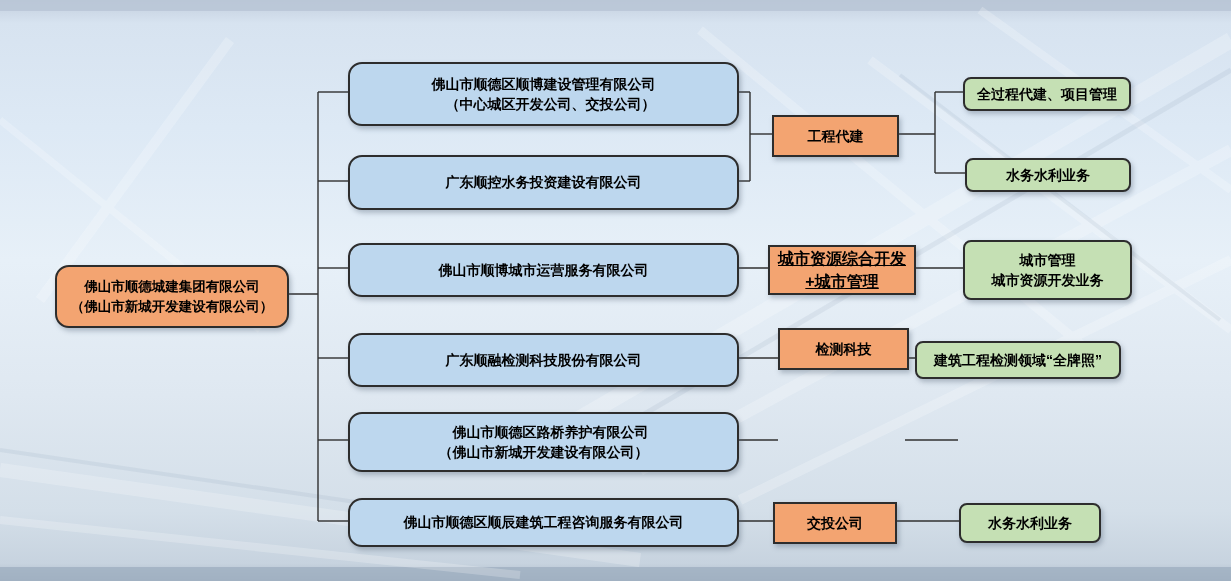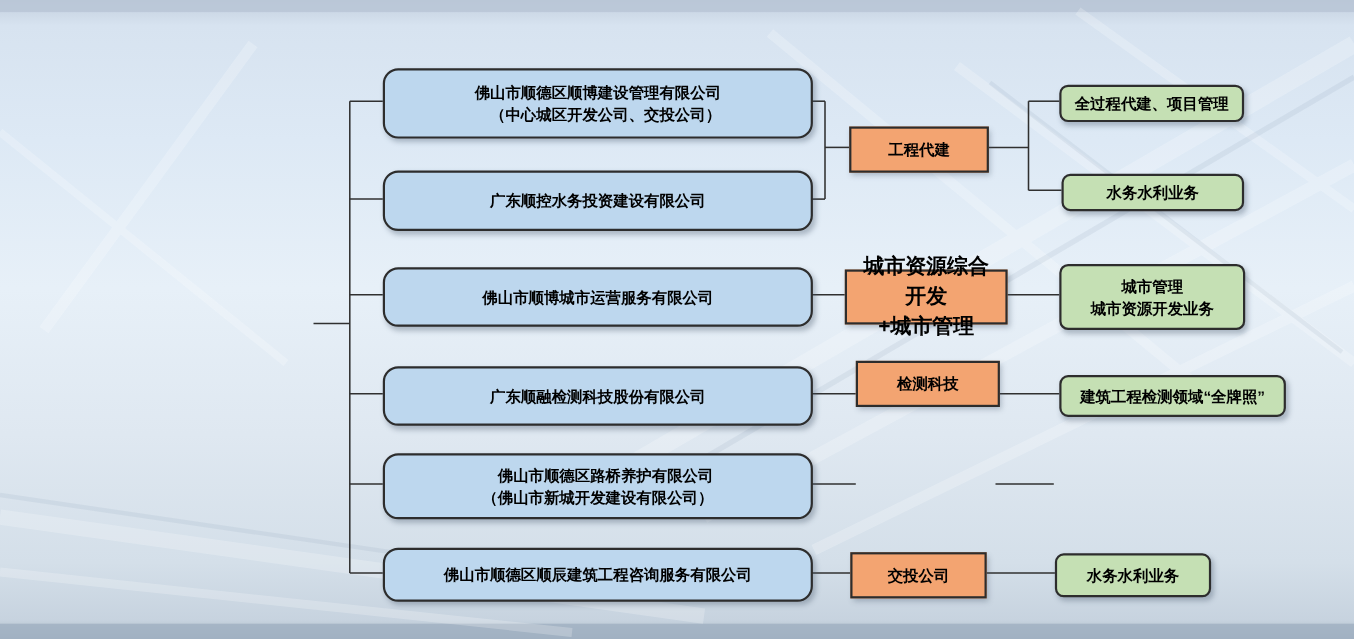--- a/index.html
+++ b/index.html
@@ -74,20 +74,24 @@
     <path class="conn" d="M735,268 L768,268"></path>
     <path class="conn" d="M912,268 L963,268"></path>
     <path class="conn" d="M735,358 L778,358"></path>
     <path class="conn" d="M905,358 L963,358"></path>
     <path class="conn" d="M735,440 L778,440"></path>
     <path class="conn" d="M905,440 L958,440"></path>
     <path class="conn" d="M735,521 L773,521"></path>
     <path class="conn" d="M893,521 L959,521"></path>
   </svg>
 
+  <div class="box root" style="left:55px;top:265px;width:230px;height:59px;font-size:13.5px;">
+    <span class="lbl">佛山市顺德城建集团有限公司
+（佛山市新城开发建设有限公司）</span>
+  </div>
 
   <div class="box blue" style="left:348px;top:62px;width:387px;height:60px">
     <span class="lbl">佛山市顺德区顺博建设管理有限公司
 （中心城区开发公司、交投公司）</span>
   </div>
   <div class="box blue" style="left:348px;top:155px;width:387px;height:51px">
     <span class="lbl">广东顺控水务投资建设有限公司</span>
   </div>
   <div class="box blue" style="left:348px;top:243px;width:387px;height:50px">
     <span class="lbl">佛山市顺博城市运营服务有限公司</span>
@@ -99,41 +103,41 @@
     <span class="lbl">佛山市顺德区路桥养护有限公司
 （佛山市新城开发建设有限公司）</span>
   </div>
   <div class="box blue" style="left:348px;top:498px;width:387px;height:45px">
     <span class="lbl">佛山市顺德区顺辰建筑工程咨询服务有限公司</span>
   </div>
 
   <div class="box orange" style="left:772px;top:115px;width:123px;height:38px">
     <span class="lbl">工程代建</span>
   </div>
-  <div class="box orange" style="left:768px;top:245px;width:144px;height:46px;font-size:19px;">
+  <div class="box orange" style="left:768px;top:245px;width:144px;height:46px;font-size:16px;text-decoration:underline;">
     <span class="lbl">城市资源综合开发
 +城市管理</span>
   </div>
   <div class="box orange" style="left:778px;top:328px;width:127px;height:38px">
     <span class="lbl">检测科技</span>
   </div>
   <div class="box orange" style="left:773px;top:502px;width:120px;height:38px">
     <span class="lbl">交投公司</span>
   </div>
 
   <div class="box green" style="left:963px;top:77px;width:164px;height:30px">
     <span class="lbl">全过程代建、项目管理</span>
   </div>
   <div class="box green" style="left:965px;top:158px;width:162px;height:30px">
     <span class="lbl">水务水利业务</span>
   </div>
   <div class="box green" style="left:963px;top:240px;width:165px;height:56px">
     <span class="lbl">城市管理
 城市资源开发业务</span>
   </div>
-  <div class="box green" style="left:963px;top:341px;width:202px;height:34px">
+  <div class="box green" style="left:915px;top:341px;width:202px;height:34px">
     <span class="lbl">建筑工程检测领域“全牌照”</span>
   </div>
   <div class="box green" style="left:959px;top:503px;width:138px;height:36px">
     <span class="lbl">水务水利业务</span>
   </div>
 
 </div>
 
 </body></html>

